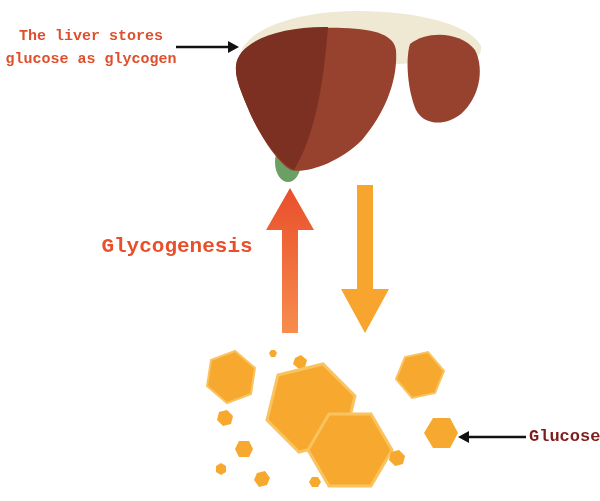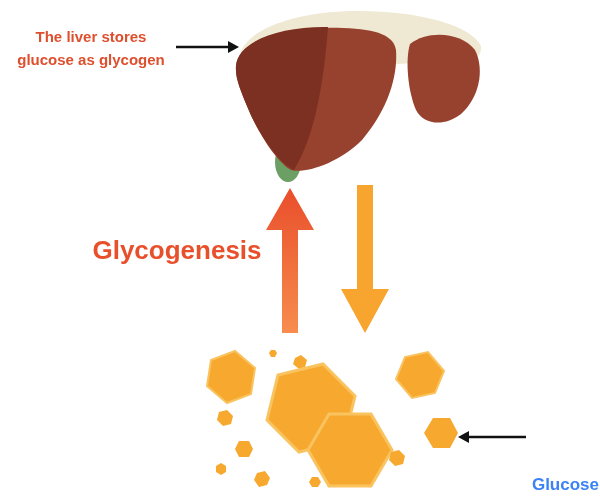--- a/index.html
+++ b/index.html
@@ -2,54 +2,53 @@
 <html><head>
 <meta charset="utf-8">
 <style>
   html, body { margin: 0; padding: 0; background: #ffffff; }
   .canvas {
     position: relative;
     width: 600px;
     height: 501px;
     background: #ffffff;
     overflow: hidden;
-    font-family: Liberation Sans, sans-serif;
+    font-family: Liberation Mono, monospace;
   }
   .abs { position: absolute; }
 
   .liver-caption {
     left: 0px; top: 26px; width: 182px;
     text-align: center;
     font-size: 15px;
     font-weight: bold;
     line-height: 1.5;
     color: #de4f2d;
     white-space: pre-line;
   }
   .glycogenesis-label {
     left: 92px; top: 235px; width: 170px;
     text-align: center;
-    font-size: 26px;
+    font-size: 21px;
     font-weight: bold;
     color: #e8502c;
   }
   .glycogenolysis-label {
     left: 400px; top: 235px; width: 186px;
     text-align: center;
     font-size: 21px;
     font-weight: bold;
     color: #f6a02a;
   }
   .glucose-label {
     left: 529px; top: 427px; width: 70px;
     text-align: right;
     font-size: 17px;
     font-weight: bold;
-    color: #3b82f6;
-    margin-top: 48px;
+    color: #7f1d1d;
   }
 </style>
 </head>
 <body>
 
 <div class="canvas">
 
   <div class="abs liver-caption">The liver stores
 glucose as glycogen</div>
 

